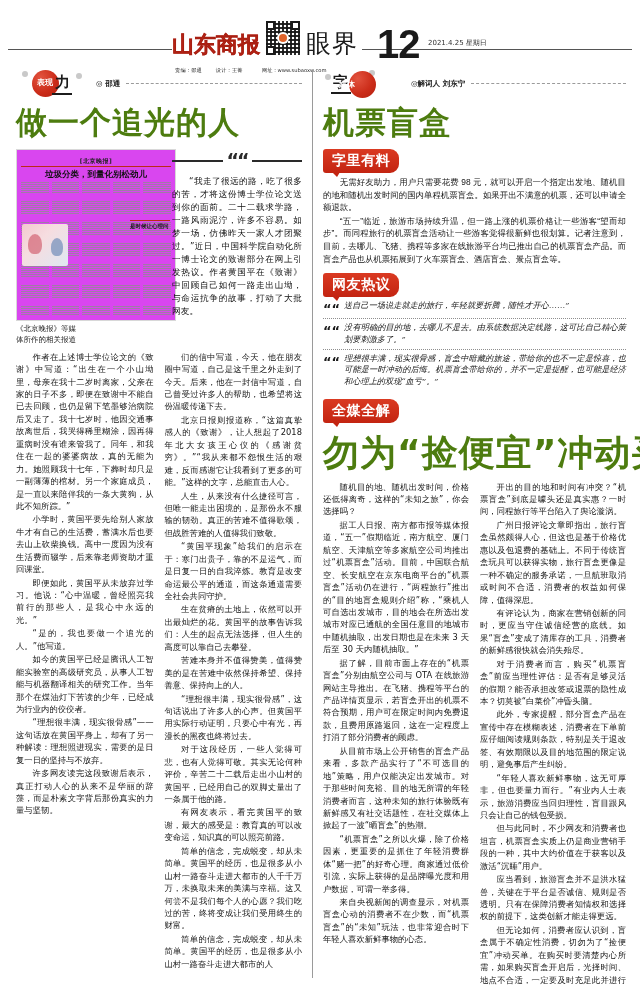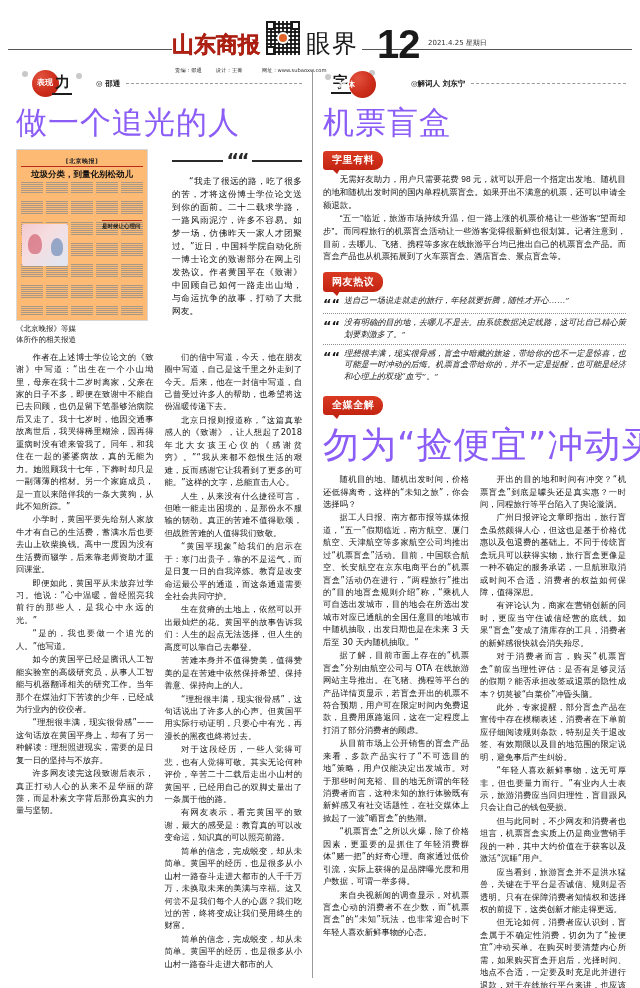--- a/index.html
+++ b/index.html
@@ -201,23 +201,23 @@
     flex: 1;
     border-bottom: 1px dashed #9b9b9b;
     margin-left: 6px;
     margin-bottom: 1px;
     min-width: 10px;
   }
 
   
   .headline {
     font-family: "DejaVu Sans", sans-serif;
-    font-weight: normal;
+    font-weight: bold;
     font-size: 31px;
-    color: #8b5cf6;
+    color: #4d7c0f;
     line-height: 1.08;
     letter-spacing: 1px;
     margin: 2px 0 10px 0;
     white-space: nowrap;
   }
   .headline.sub {
     font-size: 36px;
     margin: 8px 0 8px 0;
   }
 
@@ -225,24 +225,24 @@
   .feature {
     display: flex;
     gap: 10px;
     margin-bottom: 6px;
   }
   .photo-box {
     width: 146px;
     flex: none;
   }
   .news-scan {
-    width: 132px;
+    width: 160px;
     height: 172px;
     border: 1px solid #d8d8d8;
-    background: #fdba74;
+    background: #d946ef;
     position: relative;
     overflow: hidden;
   }
   .scan-mast {
     position: absolute; left: 4px; right: 4px; top: 6px;
     height: 11px;
     border-bottom: 1px solid #bb2a18;
     display: flex; align-items: center; justify-content: center;
   }
   .scan-mast b {
@@ -351,21 +351,21 @@
   }
 
   
   .ribbon {
     display: inline-block;
     position: relative;
     background: linear-gradient(180deg, #da3a22 0%, #c32411 100%);
     color: #fff;
     font-family: "DejaVu Sans", sans-serif;
     font-weight: bold;
-    font-size: 10px;
+    font-size: 14px;
     padding: 2.5px 9px 3px 9px;
     border-radius: 3px 9px 9px 3px;
     letter-spacing: 0.6px;
     margin-bottom: 3px;
   }
   .ribbon:after {
     content: "";
     position: absolute;
     left: 9px; bottom: -4px;
     border-left: 5px solid transparent;

